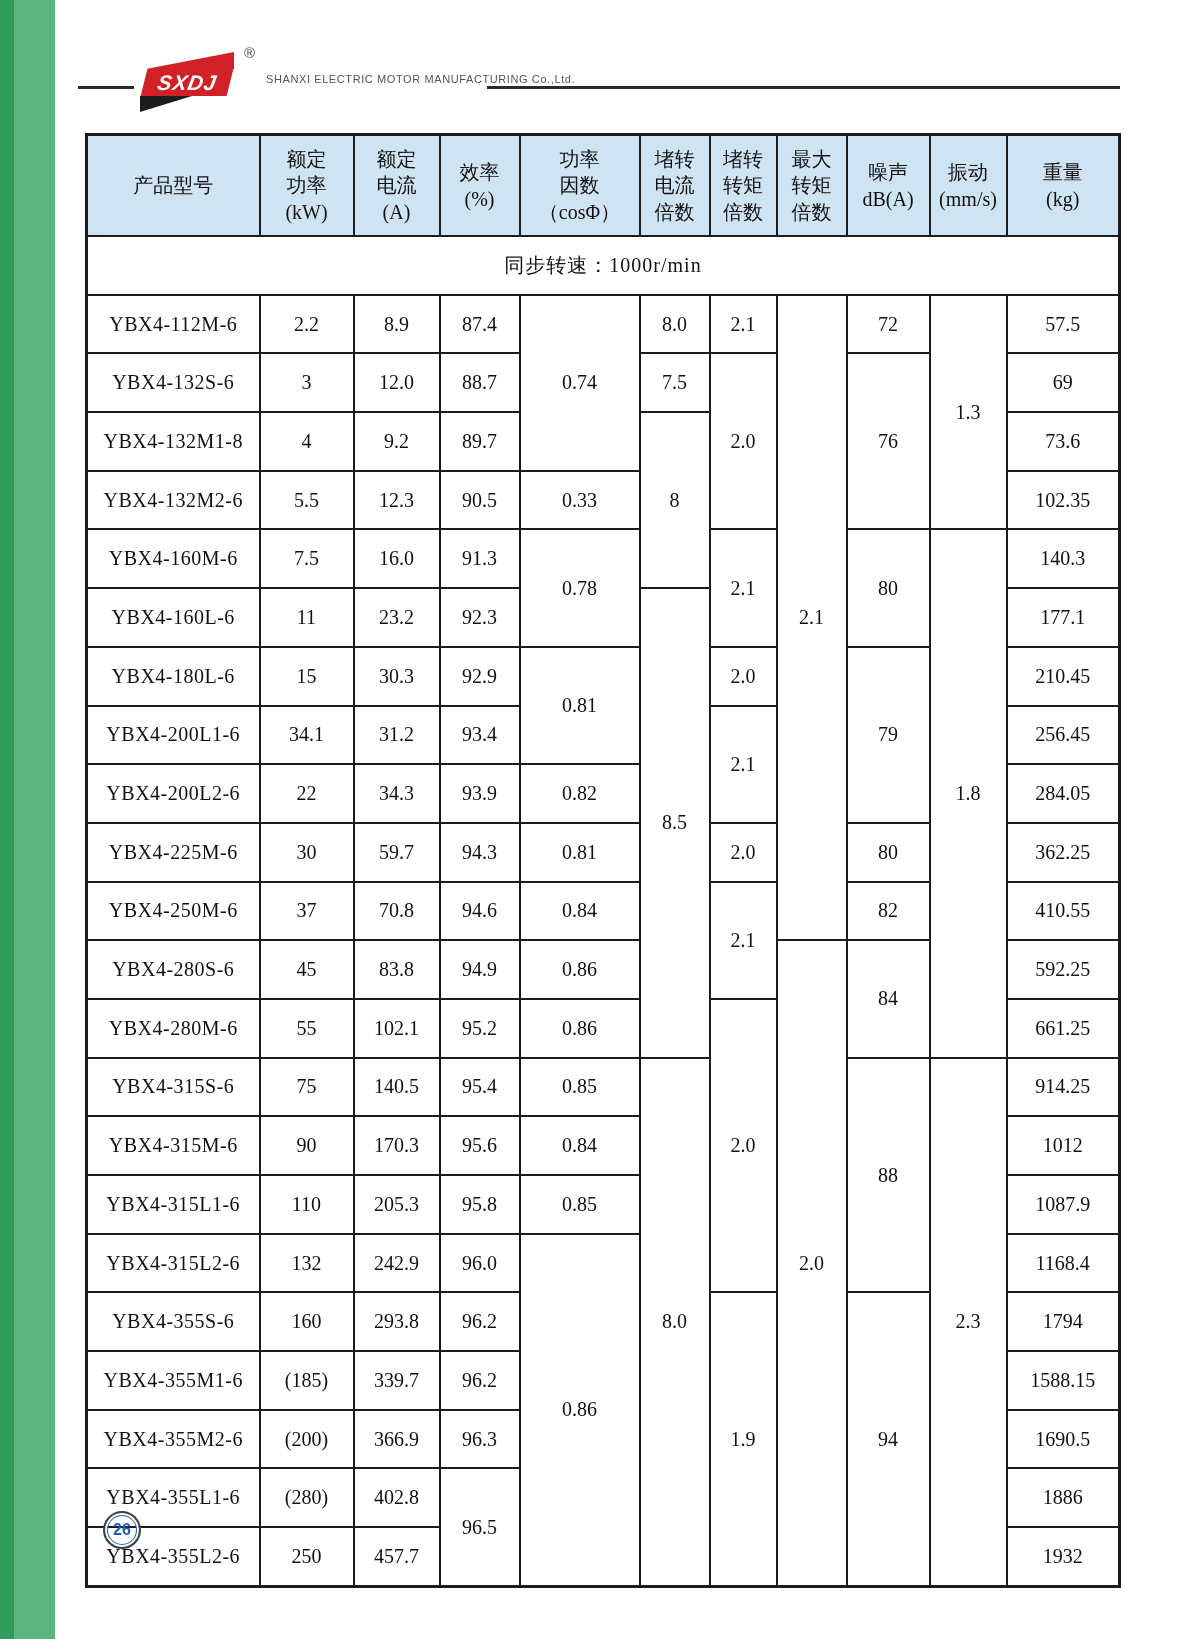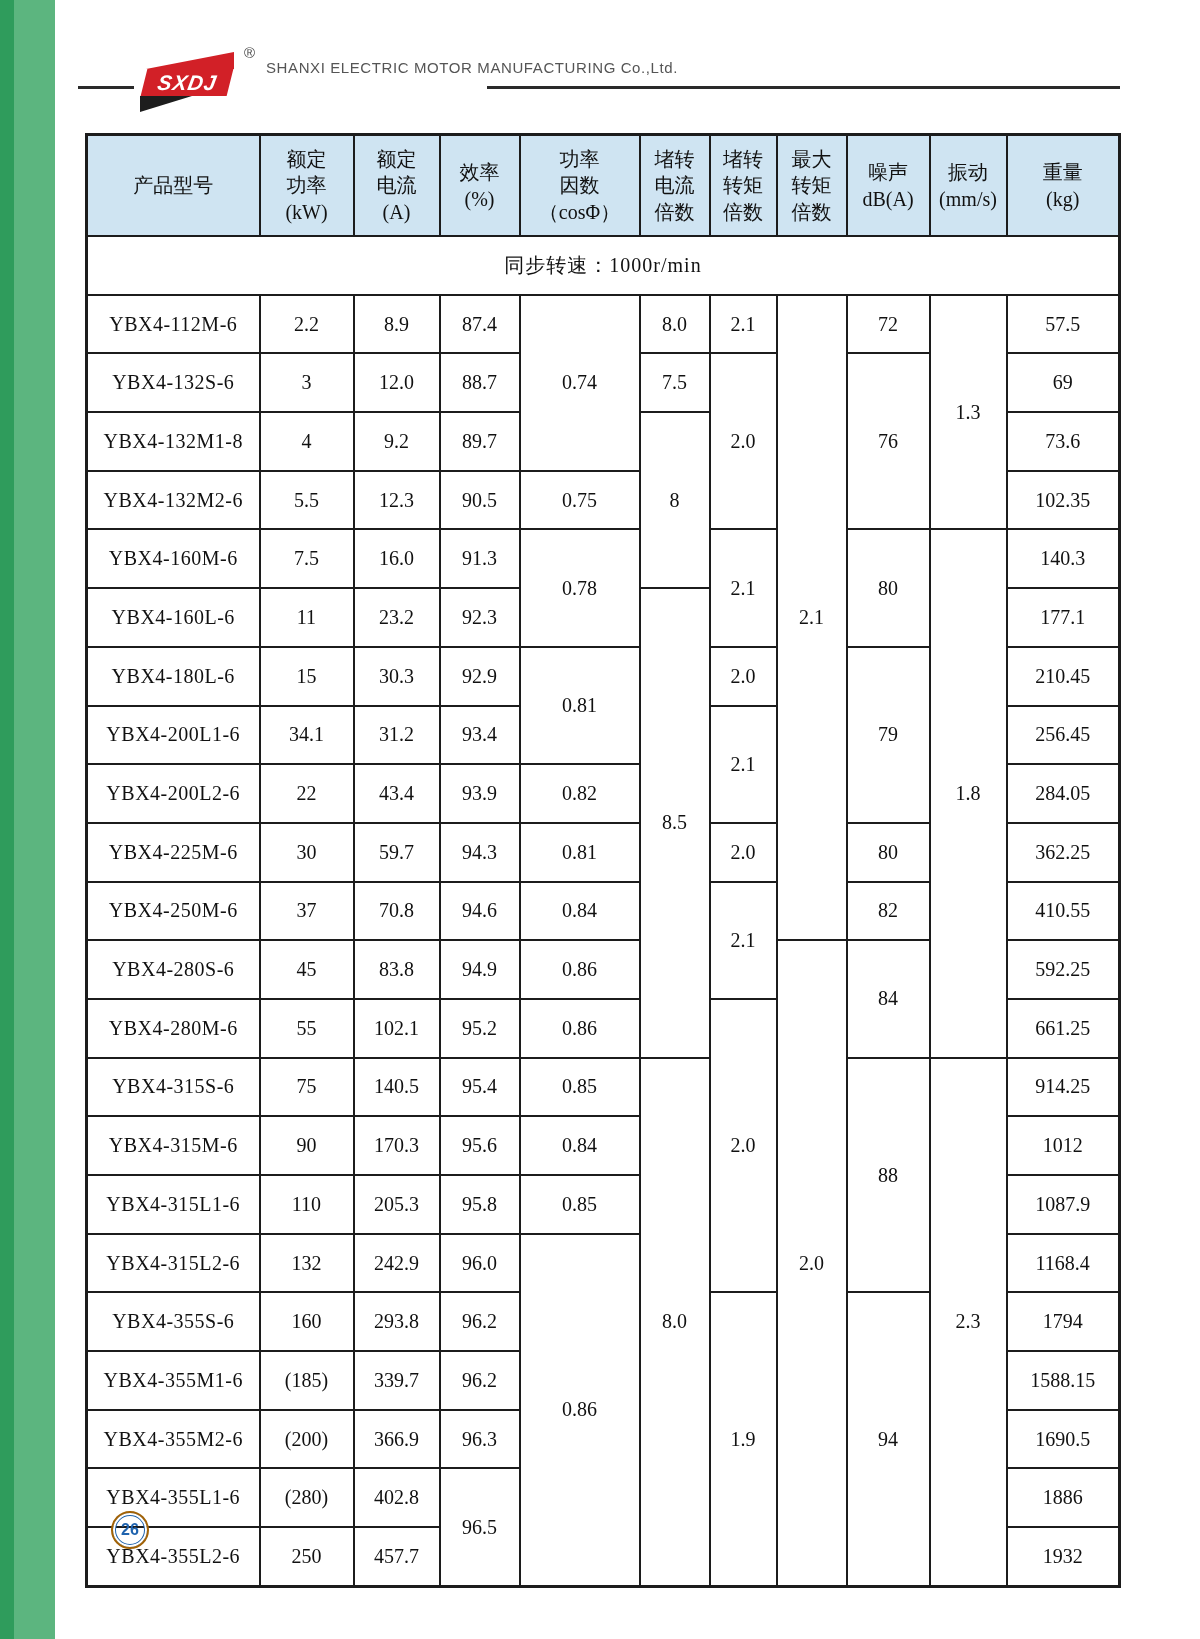--- a/index.html
+++ b/index.html
@@ -22,22 +22,22 @@
     transform:skewX(-14deg);display:flex;align-items:center;justify-content:center;}
   .logo-bar span{font-family:"Liberation Sans","DejaVu Sans",sans-serif;font-weight:bold;
     font-style:italic;color:#ffffff;font-size:21px;letter-spacing:1px;transform:skewX(4deg);}
   .logo-bottom{position:absolute;left:0px;top:44px;width:52px;height:16px;background:#1d1d1d;
     clip-path:polygon(0 0,100% 0,0 100%);}
   .reg{position:absolute;left:244px;top:44px;font-size:15px;color:#4a4a4a;
     font-family:"Liberation Sans",sans-serif;}
   .company{position:absolute;left:266px;top:56px;width:420px;}
   .company-cn{font-family:"Liberation Sans","DejaVu Sans",sans-serif;font-weight:bold;
     font-size:30px;color:#333333;letter-spacing:1px;white-space:nowrap;}
-  .company-en{font-family:"Liberation Sans","DejaVu Sans",sans-serif;font-size:15px;
-    color:#555555;letter-spacing:0.6px;margin-top:3px;white-space:nowrap;}
+  .company-en{font-family:"Liberation Sans","DejaVu Sans",sans-serif;font-size:11px;
+    color:#555555;letter-spacing:0.6px;margin-top:17px;white-space:nowrap;}
 
   
   table.spec{
     position:absolute;left:85px;top:133px;width:1033px;
     border-collapse:collapse;table-layout:fixed;background:#ffffff;
     font-family:"Liberation Serif","DejaVu Serif",serif;
   }
   table.spec th,table.spec td{
     border:2px solid #1c1c1c;text-align:center;vertical-align:middle;
     padding:0 2px;overflow:hidden;
@@ -46,22 +46,22 @@
   table.spec thead th{
     background:#cfe4f2;font-weight:normal;font-size:20px;line-height:1.32;
     white-space:pre-line;height:99px;color:#111111;
   }
   tr.subtitle-row td{height:51px;font-size:21px;background:#ffffff;letter-spacing:1px;margin-top:48px;}
   table.spec tbody td{height:56.7px;font-size:20px;color:#111111;}
   td[data-name="cell-model"]{font-size:19px;letter-spacing:0.5px;}
 
   
   .page-badge{
-    position:absolute;left:111px;top:1511px;width:34px;height:34px;border-radius:50%;
-    border:2px solid #a16207;box-shadow:inset 0 0 0 2px #ffffff,inset 0 0 0 3px #1f63ae;
+    position:absolute;left:103px;top:1511px;width:34px;height:34px;border-radius:50%;
+    border:2px solid #404040;box-shadow:inset 0 0 0 2px #ffffff,inset 0 0 0 3px #1f63ae;
     display:flex;align-items:center;justify-content:center;
   }
   .page-badge span{color:#1f63ae;font-weight:bold;font-size:16px;
     font-family:"Liberation Sans",sans-serif;}
 </style>
 </head>
 <body>
 
 <div class="page" data-name="catalog-page">
 
@@ -162,21 +162,21 @@
           <td data-name="cell-current">9.2</td>
           <td data-name="cell-efficiency">89.7</td>
           <td rowspan="3" data-name="cell-locked-current-ratio">8</td>
           <td data-name="cell-weight">73.6</td>
         </tr>
         <tr data-name="spec-row">
           <td data-name="cell-model">YBX4-132M2-6</td>
           <td data-name="cell-power">5.5</td>
           <td data-name="cell-current">12.3</td>
           <td data-name="cell-efficiency">90.5</td>
-          <td data-name="cell-cos">0.75</td>
+          <td data-name="cell-cos">0.33</td>
           <td data-name="cell-weight">102.35</td>
         </tr>
         <tr data-name="spec-row">
           <td data-name="cell-model">YBX4-160M-6</td>
           <td data-name="cell-power">7.5</td>
           <td data-name="cell-current">16.0</td>
           <td data-name="cell-efficiency">91.3</td>
           <td rowspan="2" data-name="cell-cos">0.78</td>
           <td rowspan="2" data-name="cell-locked-torque-ratio">2.1</td>
           <td rowspan="2" data-name="cell-noise">80</td>
@@ -205,21 +205,21 @@
           <td data-name="cell-model">YBX4-200L1-6</td>
           <td data-name="cell-power">34.1</td>
           <td data-name="cell-current">31.2</td>
           <td data-name="cell-efficiency">93.4</td>
           <td rowspan="2" data-name="cell-locked-torque-ratio">2.1</td>
           <td data-name="cell-weight">256.45</td>
         </tr>
         <tr data-name="spec-row">
           <td data-name="cell-model">YBX4-200L2-6</td>
           <td data-name="cell-power">22</td>
-          <td data-name="cell-current">43.4</td>
+          <td data-name="cell-current">34.3</td>
           <td data-name="cell-efficiency">93.9</td>
           <td data-name="cell-cos">0.82</td>
           <td data-name="cell-weight">284.05</td>
         </tr>
         <tr data-name="spec-row">
           <td data-name="cell-model">YBX4-225M-6</td>
           <td data-name="cell-power">30</td>
           <td data-name="cell-current">59.7</td>
           <td data-name="cell-efficiency">94.3</td>
           <td data-name="cell-cos">0.81</td>

